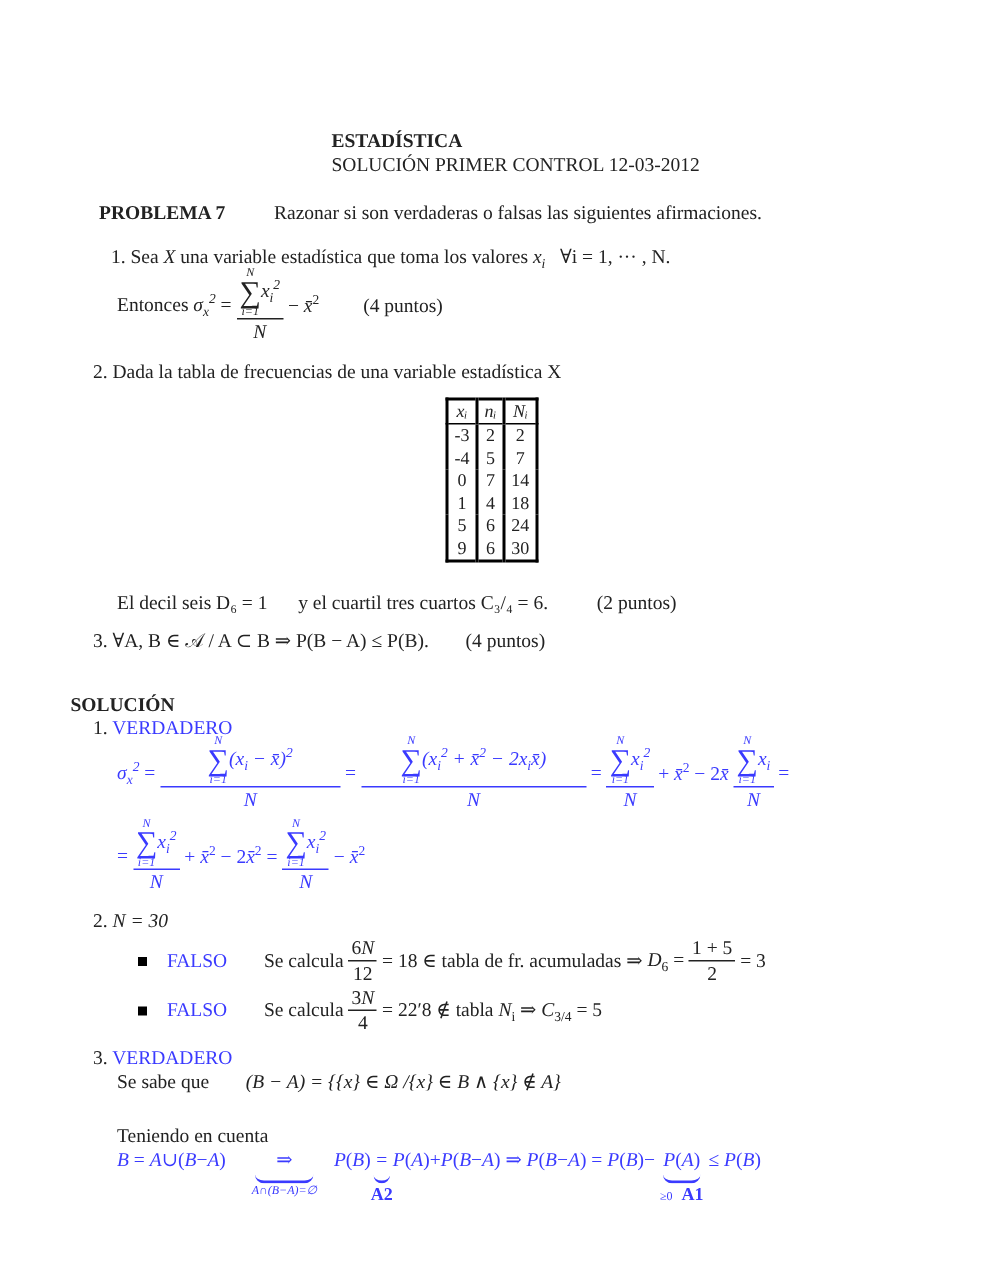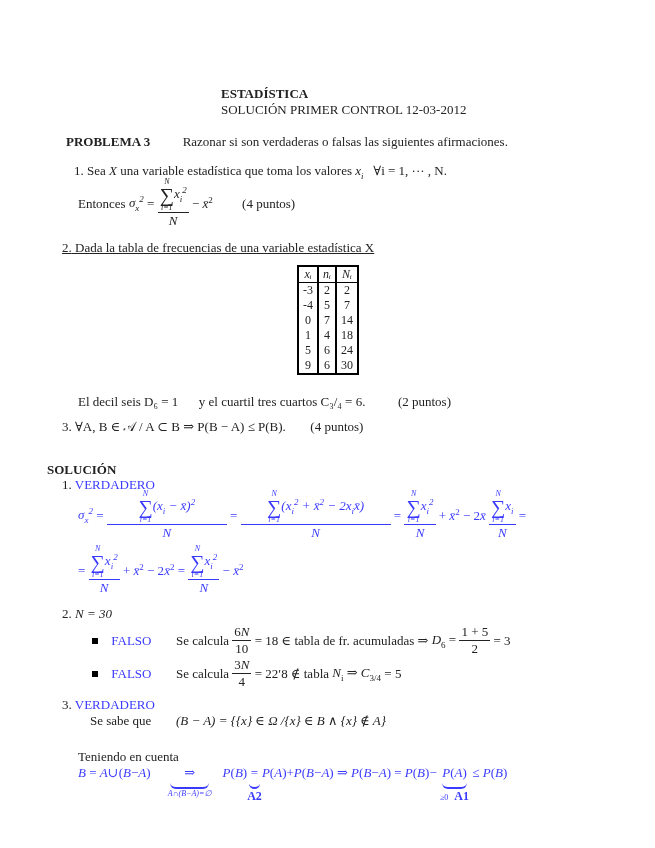--- a/index.html
+++ b/index.html
@@ -28,41 +28,41 @@
   .brace .lbl2 { display:block; font-size:12px; font-weight:bold; }
   .bullet { display:inline-block; width:6px; height:6px; background:#000; margin-right:10px; vertical-align:middle; }
 </style>
 </head>
 <body>
 
 <div class="abs b" style="left:221px;top:86px;font-size:13px;text-align:right;">ESTADÍSTICA</div>
 <div class="abs" style="left:221px;top:102px;font-size:13px;">SOLUCIÓN PRIMER CONTROL 12-03-2012</div>
 
 <div class="abs" style="left:66px;top:134px;">
-  <span class="b">PROBLEMA 3</span>
+  <span class="b">PROBLEMA 7</span>
   <span style="display:inline-block;width:26px"></span>
   <span>Razonar si son verdaderas o falsas las siguientes afirmaciones.</span>
 </div>
 
 <div class="abs" style="left:74px;top:163px;">
   <span>1.</span>
   <span>Sea </span><i>X</i><span> una variable estadística que toma los valores </span><i>x<sub>i</sub></i>&nbsp;&nbsp;&nbsp;<span>∀i = 1, ··· , N.</span>
 </div>
 <div class="abs" style="left:78px;top:178px;">
   <span style="vertical-align:middle">Entonces</span>
   <i style="vertical-align:middle">σ<sub>x</sub><sup>2</sup></i> <span style="vertical-align:middle">=</span>
   <span class="frac">
     <span class="num"><span class="sumblk"><span class="lim">N</span><span class="sig">∑</span><span class="lim">i=1</span></span><i>x<sub>i</sub><sup>2</sup></i></span>
     <span class="den"><i>N</i></span>
   </span>
   <span style="vertical-align:middle">− <i>x̄</i><sup>2</sup></span>
   <span style="vertical-align:middle;margin-left:26px">(4 puntos)</span>
 </div>
 
-<div class="abs" style="left:62px;top:240px;text-decoration:underline;">
+<div class="abs" style="left:62px;top:240px;">
   <span>2.</span>
   <span>Dada la tabla de frecuencias de una variable estadística X</span>
 </div>
 
 <div class="abs" style="left:297px;top:265px;">
   <table class="freq">
     <tbody>
         <tr>
       <th>xᵢ</th>
       <th class="c">nᵢ</th>
@@ -147,21 +147,21 @@
 <div class="abs" style="left:62px;top:606px;">
   <span>2.</span>
   <i>N = 30</i>
 </div>
 
 <div class="abs" style="left:92px;top:624px;">
   <span class="bullet"></span>
   <span class="blue" style="vertical-align:middle">FALSO</span>
   <span style="display:inline-block;width:18px"></span>
   <span style="vertical-align:middle">Se calcula</span>
-  <span class="frac"><span class="num">6<i>N</i></span><span class="den">10</span></span>
+  <span class="frac"><span class="num">6<i>N</i></span><span class="den">12</span></span>
   <span style="vertical-align:middle">= 18 ∈ tabla de fr. acumuladas ⇒</span>
   <span style="vertical-align:middle"><i>D</i><sub>6</sub> =</span>
   <span class="frac"><span class="num">1 + 5</span><span class="den">2</span></span>
   <span style="vertical-align:middle">= 3</span>
 </div>
 
 <div class="abs" style="left:92px;top:657px;">
   <span class="bullet"></span>
   <span class="blue" style="vertical-align:middle">FALSO</span>
   <span style="display:inline-block;width:18px"></span>
@@ -169,21 +169,21 @@
   <span class="frac"><span class="num">3<i>N</i></span><span class="den">4</span></span>
   <span style="vertical-align:middle">= 22′8 ∉ tabla</span>
   <span style="vertical-align:middle"><i>N</i><sub>i</sub> ⇒ <i>C</i><sub>3/4</sub></span>
   <span style="vertical-align:middle">= 5</span>
 </div>
 
 <div class="abs" style="left:62px;top:697px;">
   <span>3.</span>
   <span class="blue">VERDADERO</span>
 </div>
-<div class="abs" style="left:78px;top:713px;margin-left:12px;">
+<div class="abs" style="left:78px;top:713px;">
   <span>Se sabe que</span>
   <span style="display:inline-block;width:18px"></span>
   <span class="i">(B − A) = {{x} ∈ Ω /{x} ∈ B ∧ {x} ∉ A}</span>
 </div>
 
 <div class="abs" style="left:78px;top:749px;">Teniendo en cuenta</div>
 
 <div class="abs blue" style="left:78px;top:765px;">
   <i>B</i> = <i>A</i>∪(<i>B</i>−<i>A</i>)
   <span class="brace" style="margin:0 8px 0 14px;"><span class="top">⇒</span><span class="curl"></span><span class="lbl">A∩(B−A)=∅</span></span>

